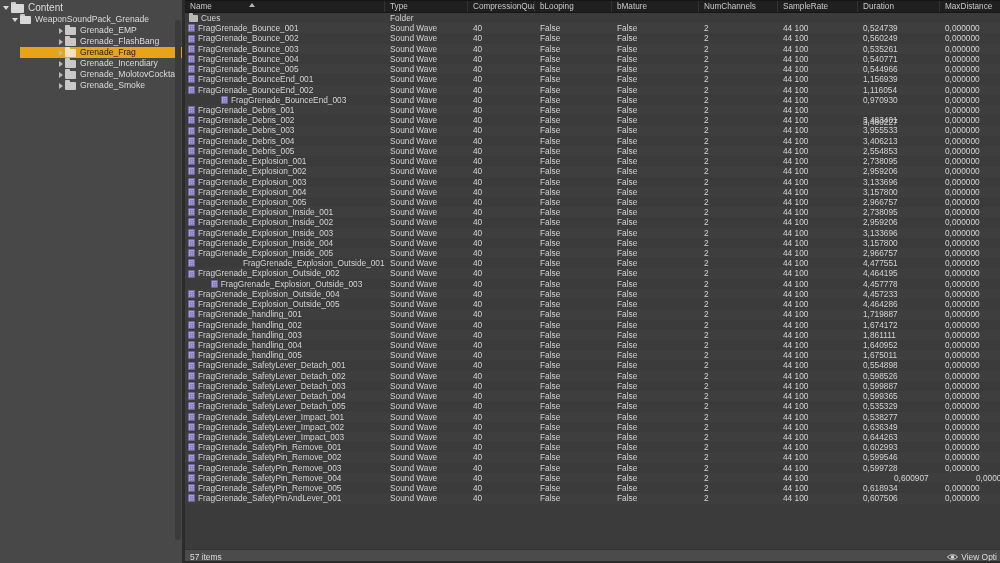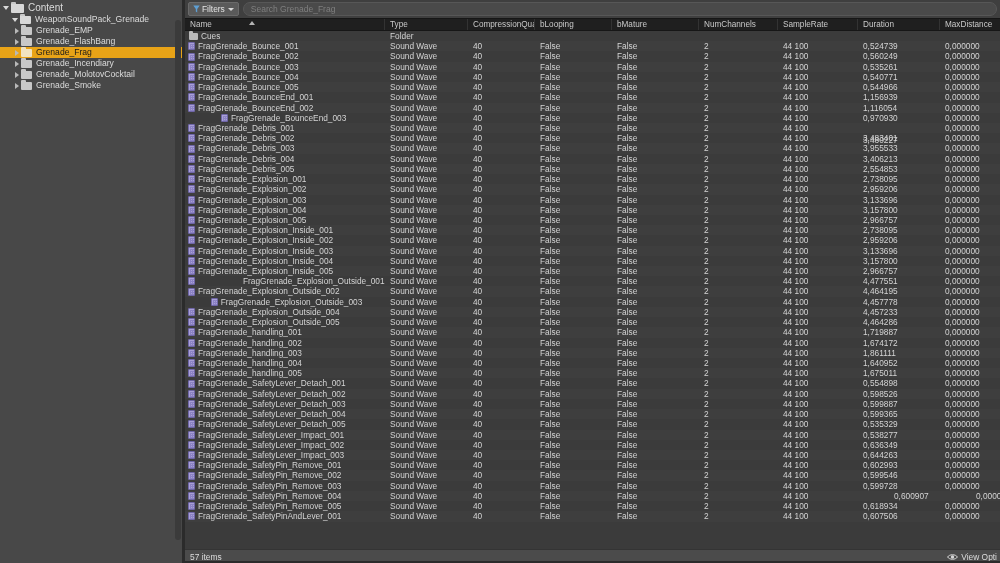--- a/index.html
+++ b/index.html
@@ -70,21 +70,21 @@
     display: flex;
     align-items: center;
     height: 11px;
     font-size: 8.6px;
     color: #dcdcdc;
     white-space: nowrap;
     padding-left: 2px;
   }
   .tree-row.depth0 { padding-left: 2px; height: 13px; font-size: 10px; }
   .tree-row.depth1 { padding-left: 11px; }
-  .tree-row.depth2 { padding-left: 12px; }
+  .tree-row.depth2 { padding-left: 36px; margin-left: 20px; }
   .tree-row.selected {
     background: #e8a317;
     color: #1a1a1a;
   }
   .tw-arrow {
     width: 9px; height: 9px;
     flex: 0 0 9px;
     position: relative;
   }
   .tw-arrow.collapsed::before {
@@ -392,34 +392,20 @@
         </div>
       </div>
 
     <div id="left-scrollbar"></div>
   </div>
 
   <div id="splitter"></div>
 
   <div id="right-panel">
 
-    <div id="asset-toolbar">
-      <div id="filters-button">
-        <span id="filter-funnel">
-          <svg width="7" height="8" viewBox="0 0 7 8">
-            <path d="M0.3 0.6 H6.7 L4.2 3.9 V7.4 L2.8 6.4 V3.9 Z" fill="#5e9fd4"></path>
-          </svg>
-        </span>
-        <span>Filters</span>
-        <span id="filters-caret"></span>
-      </div>
-      <div id="asset-search-wrap">
-        <input id="asset-search-input" type="text" placeholder="Search Grenade_Frag" style="">
-      </div>
-    </div>
 
     <div id="col-header">
       <div id="sort-arrow"></div>
     <div class="col-head" style="width: 200px;"><span>Name</span></div>
         <div class="col-head" style="width: 83px;"><span>Type</span></div>
         <div class="col-head" style="width: 67px;"><span>CompressionQuality</span></div>
         <div class="col-head" style="width: 77px;"><span>bLooping</span></div>
         <div class="col-head" style="width: 87px;"><span>bMature</span></div>
         <div class="col-head" style="width: 79px;"><span>NumChannels</span></div>
         <div class="col-head" style="width: 80px;"><span>SampleRate</span></div>

